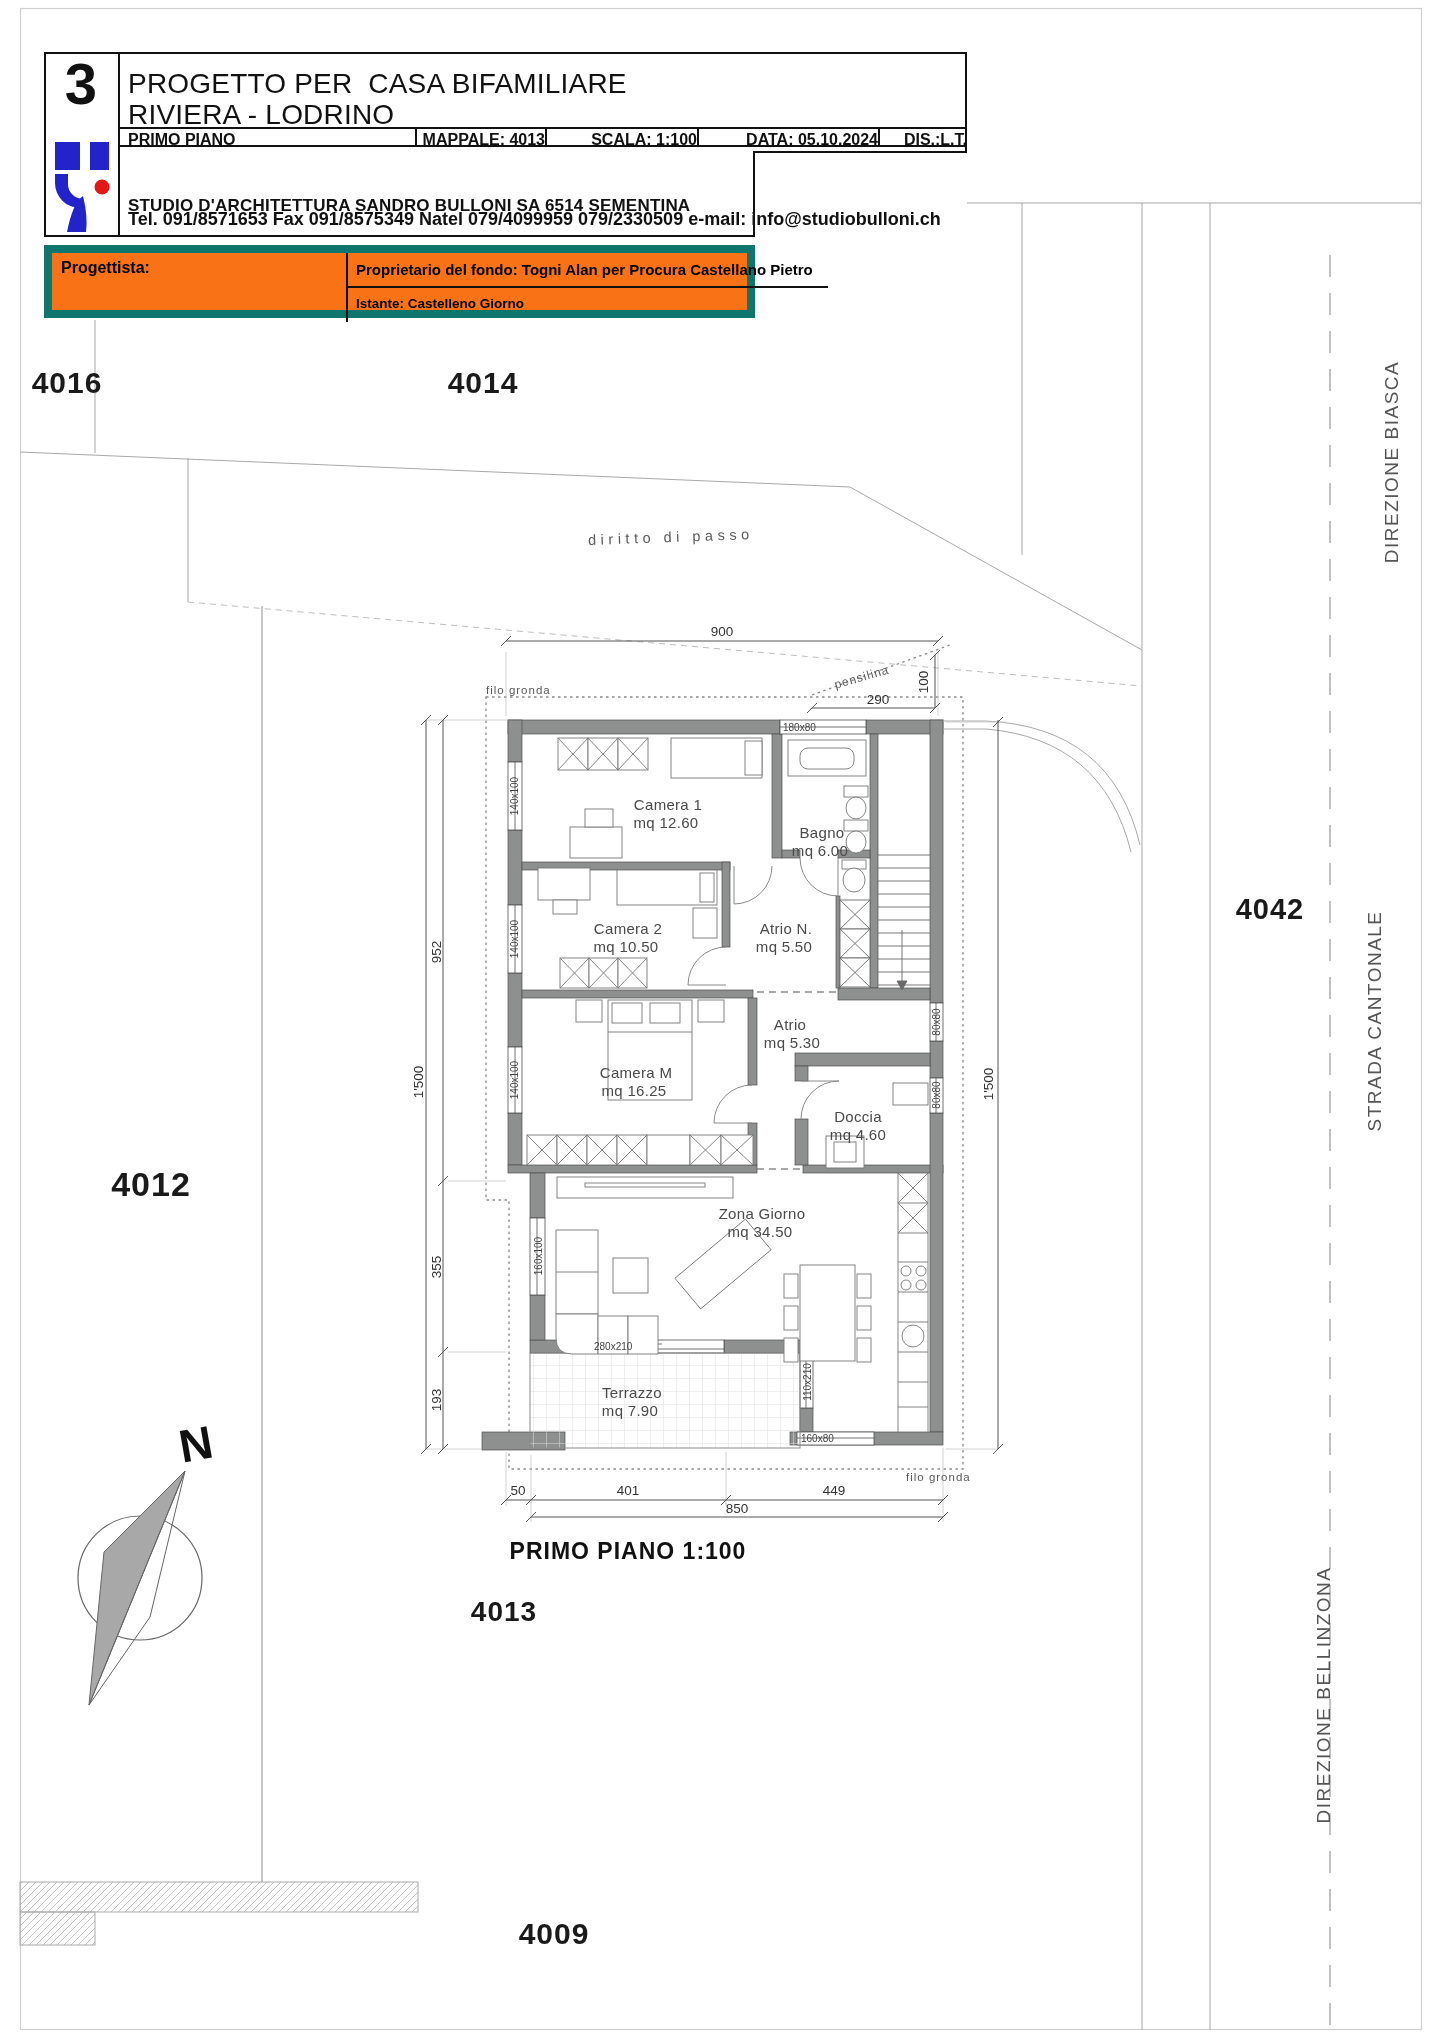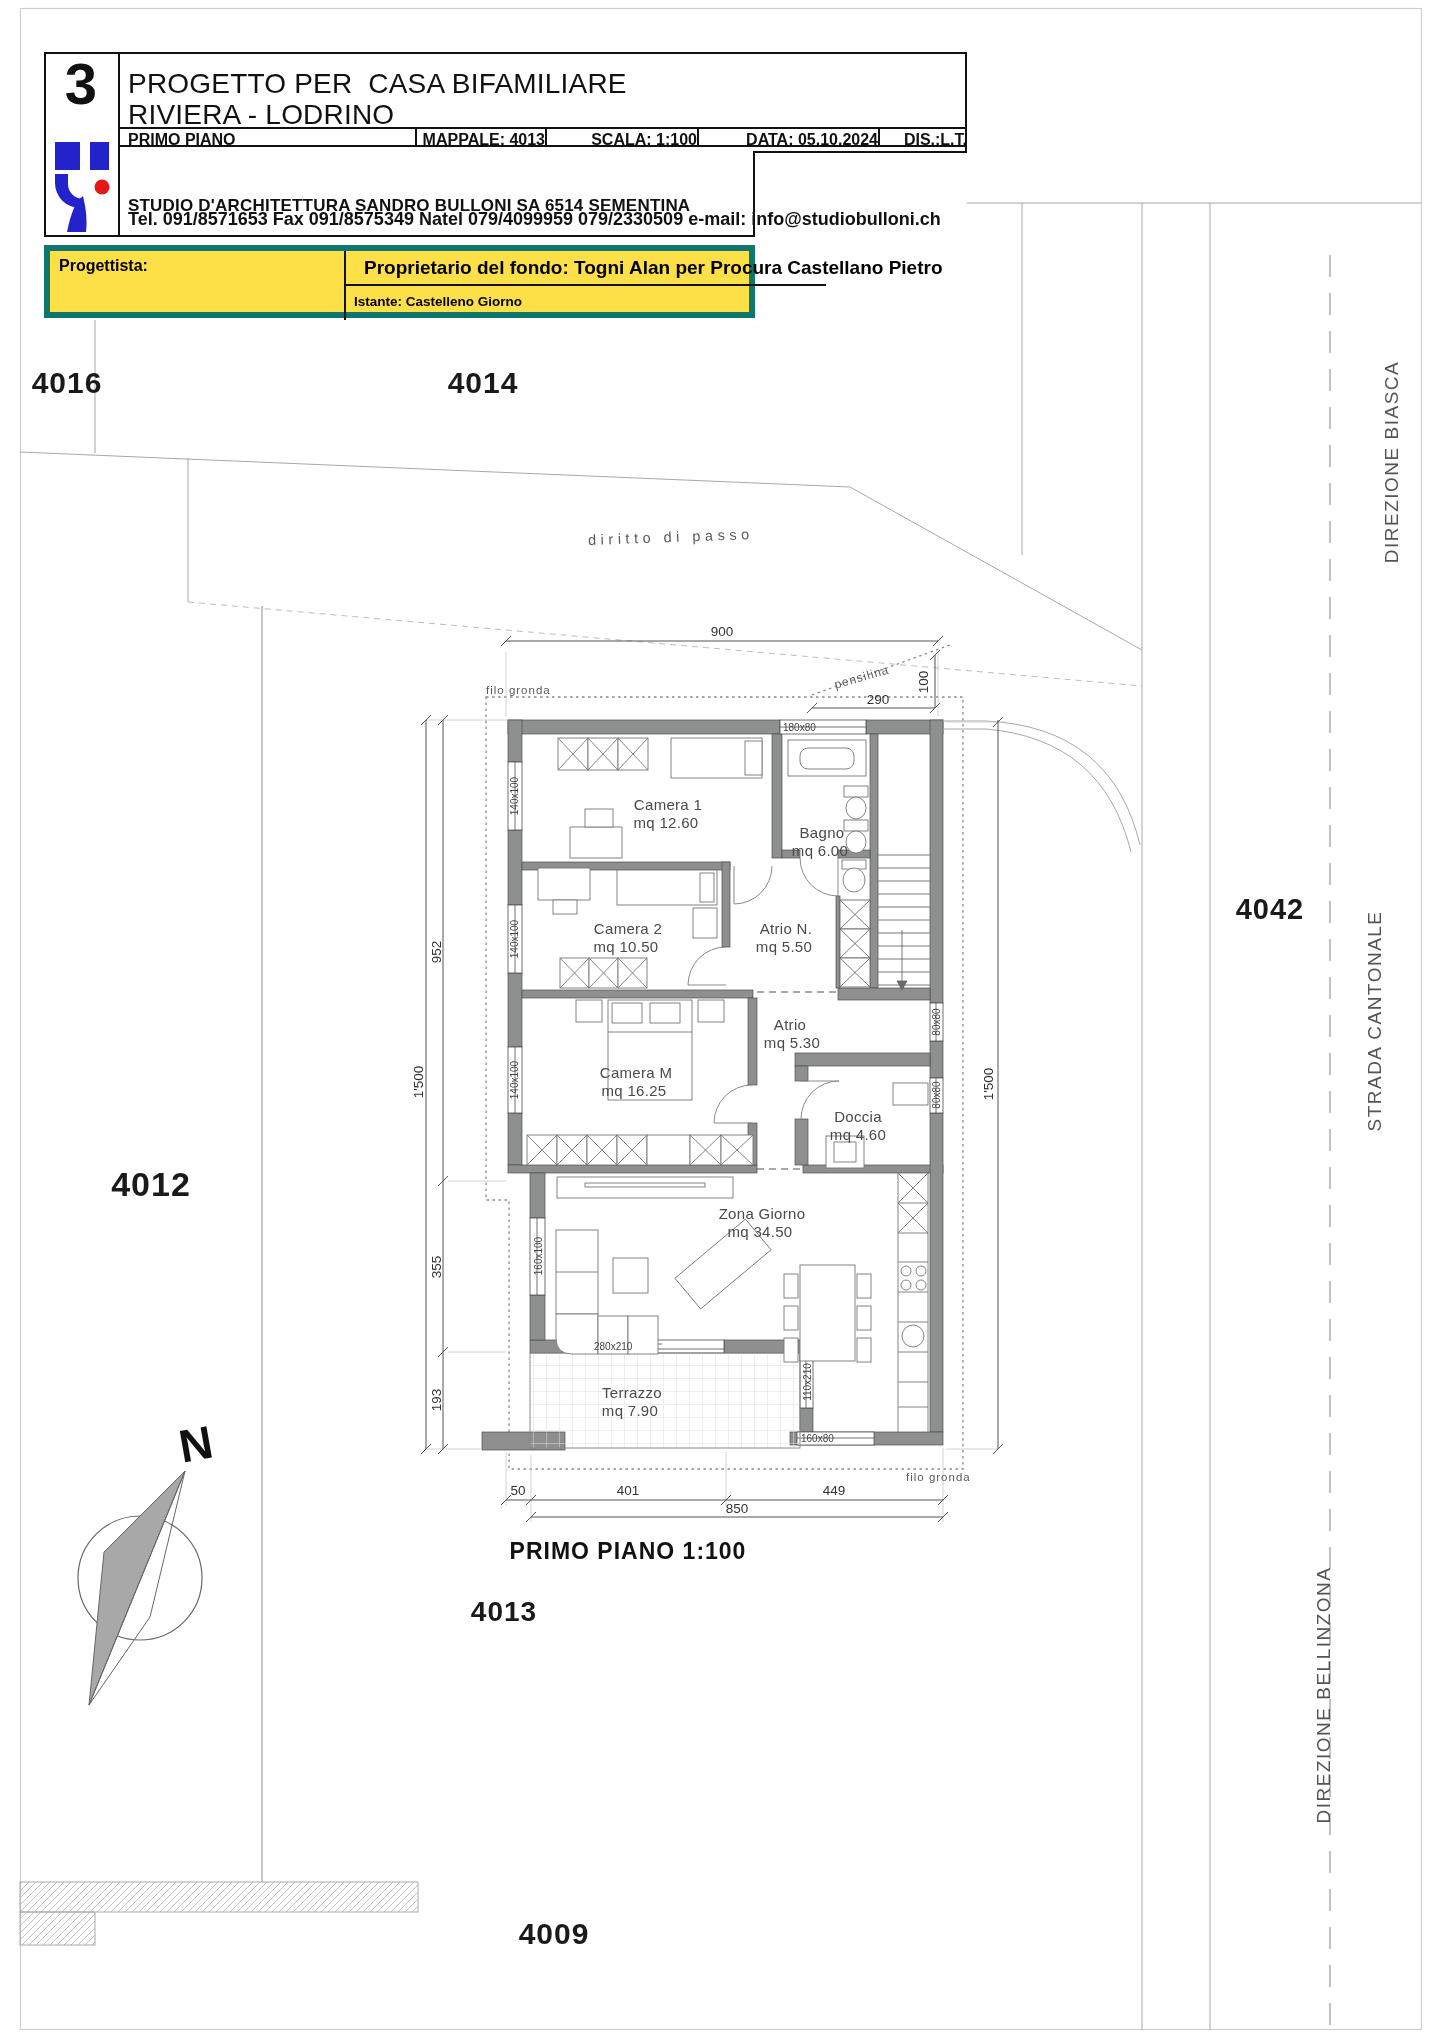--- a/index.html
+++ b/index.html
@@ -12,24 +12,24 @@
   .tb-main{position:absolute;left:0;top:0;width:711px;height:185px;border:2px solid #111;background:#fff}
   .tb-ext{position:absolute;left:709px;top:0;width:214px;height:101px;border:2px solid #111;border-left:none;background:#fff}
   .tb-v1{position:absolute;left:74px;top:0;height:185px;border-left:2px solid #111}
   .tb-num{position:absolute;left:0;top:2px;width:74px;text-align:center;font-size:58px;font-weight:bold;line-height:1.05}
   .tb-title{position:absolute;left:84px;top:16px;font-size:28px;font-weight:normal;line-height:31px;letter-spacing:.2px;white-space:pre}
   .tb-row2{position:absolute;left:74px;top:75px;width:849px;height:20px;border-top:2px solid #111;border-bottom:2px solid #111;display:flex}
   .tb-row2 .c{font-size:16px;font-weight:bold;line-height:22px;text-align:right;border-left:2px solid #111;overflow:hidden;white-space:nowrap}
   .tb-row2 .c:first-child{border-left:none;text-align:left;padding-left:10px}
   .tb-studio{position:absolute;left:84px;top:144px;font-size:17px;font-weight:bold;letter-spacing:.2px;white-space:nowrap}
   .tb-tel{position:absolute;left:84px;top:157px;font-size:18px;font-weight:bold;white-space:nowrap}
-  .tb2{position:absolute;left:44px;top:245px;width:711px;height:73px;border:6px solid #0f766e;background:#fde047}
+  .tb2{position:absolute;left:44px;top:245px;width:711px;height:73px;border:8px solid #0f766e;background:#f97316}
   .tb2-v{position:absolute;left:294px;top:0;height:69px;border-left:2px solid #111}
   .tb2-prog{position:absolute;left:9px;top:6px;font-size:16px;font-weight:bold}
-  .tb2-r1{position:absolute;left:296px;top:0;width:480px;height:35px;border-bottom:2px solid #111;font-size:19px;font-weight:bold;line-height:33px;padding-left:18px;white-space:nowrap}
+  .tb2-r1{position:absolute;left:296px;top:0;width:480px;height:35px;border-bottom:2px solid #111;font-size:15px;font-weight:bold;line-height:33px;padding-left:8px;white-space:nowrap}
   .tb2-r2{position:absolute;left:296px;top:35px;width:413px;height:34px;font-size:13.5px;font-weight:bold;line-height:32px;padding-left:8px;white-space:nowrap}
 </style>
 </head>
 <body>
 
 <div class="page">
 
 <svg class="plan" width="1440" height="2037" viewBox="0 0 1440 2037" font-family="&quot;Liberation Sans&quot;, sans-serif">
   <defs>
     <pattern id="grid13" width="13" height="13" patternUnits="userSpaceOnUse">

